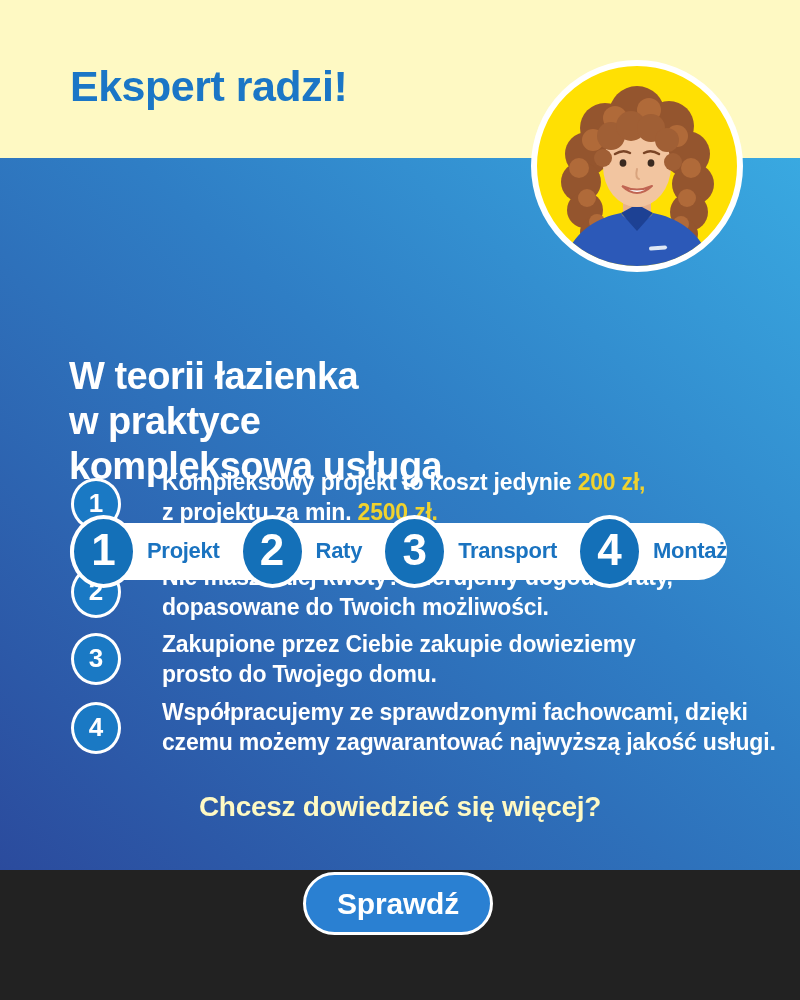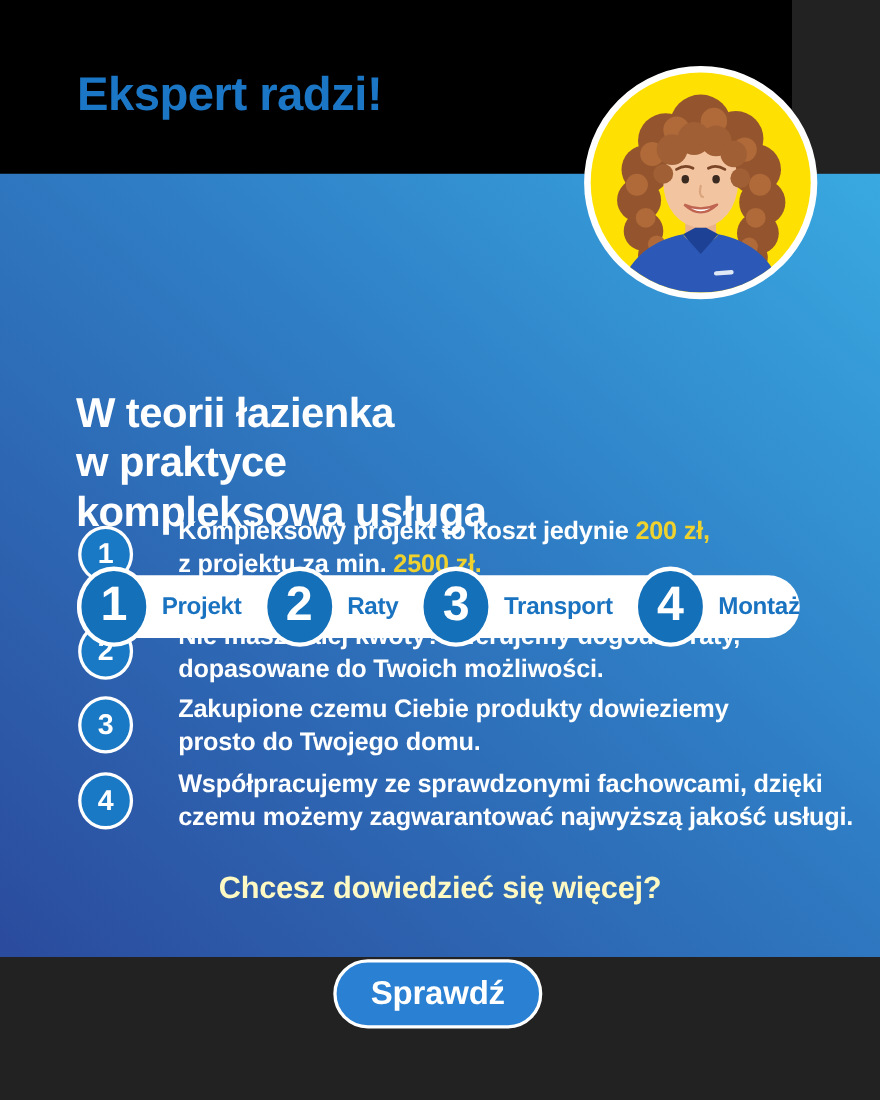--- a/index.html
+++ b/index.html
@@ -2,21 +2,21 @@
 <html><head>
 <meta charset="utf-8">
 <style>
   html,body{margin:0;padding:0;background:#222;}
   .canvas{
     position:relative;width:800px;height:1000px;overflow:hidden;
     font-family:"Liberation Sans","DejaVu Sans",sans-serif;
     -webkit-font-smoothing:antialiased;
   }
   
-  .top-band{position:absolute;left:0;top:0;width:720px;height:158px;background:#000000;text-decoration:underline;}
+  .top-band{position:absolute;left:0;top:0;width:800px;height:158px;background:#fef9c3;text-decoration:underline;}
   .page-title{
     position:absolute;left:70px;top:64px;margin:0;
     font-size:43px;font-weight:bold;letter-spacing:-0.5px;color:#1b76c6;line-height:1.05;
   }
   
   .blue-section{
     position:absolute;left:0;top:158px;width:800px;height:712px;
     background:linear-gradient(222deg,#39a9e1 0%,#2f7ec5 42%,#2b4b9d 100%);
   }
   
@@ -128,21 +128,21 @@
       </div>
     <div class="b-text" style="top:404px">
       <div><span>Nie masz całej kwoty? Oferujemy dogodne raty,</span></div>
       <div><span>dopasowane do Twoich możliwości.</span></div>
     </div>
 
     <div class="b-circle" style="top:475px">
         <span>3</span>
       </div>
     <div class="b-text" style="top:471px">
-      <div><span>Zakupione czemu Ciebie produkty dowieziemy</span></div>
+      <div><span>Zakupione przez Ciebie zakupie dowieziemy</span></div>
       <div><span>prosto do Twojego domu.</span></div>
     </div>
 
     <div class="b-circle" style="top:544px">
         <span>4</span>
       </div>
     <div class="b-text" style="top:539px">
       <div><span>Współpracujemy ze sprawdzonymi fachowcami, dzięki</span></div>
       <div><span>czemu możemy zagwarantować najwyższą jakość usługi.</span></div>
     </div>

